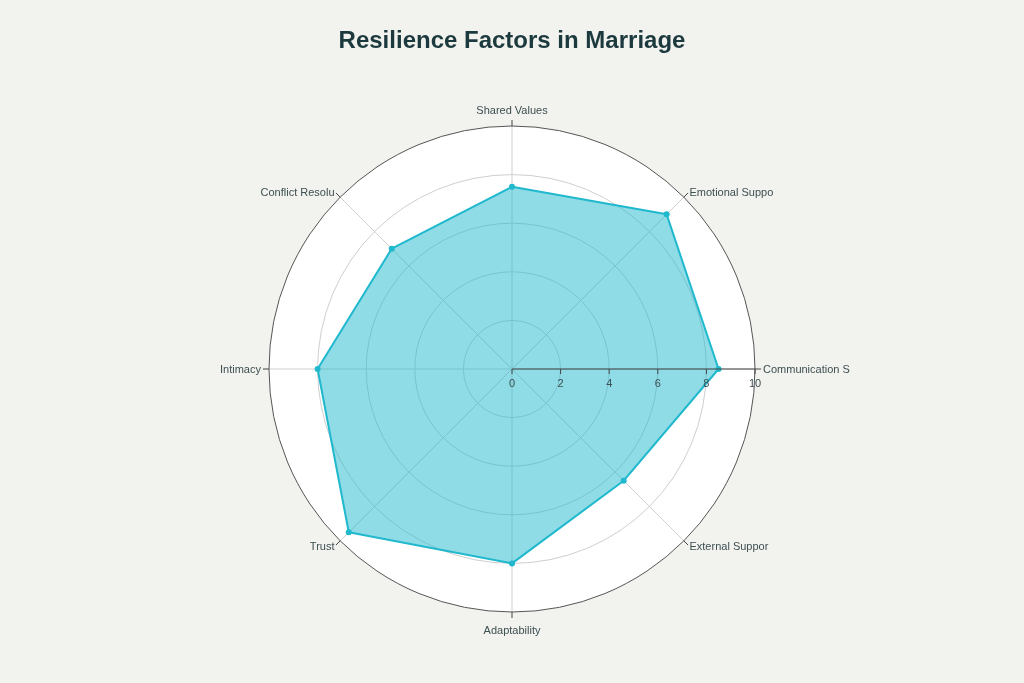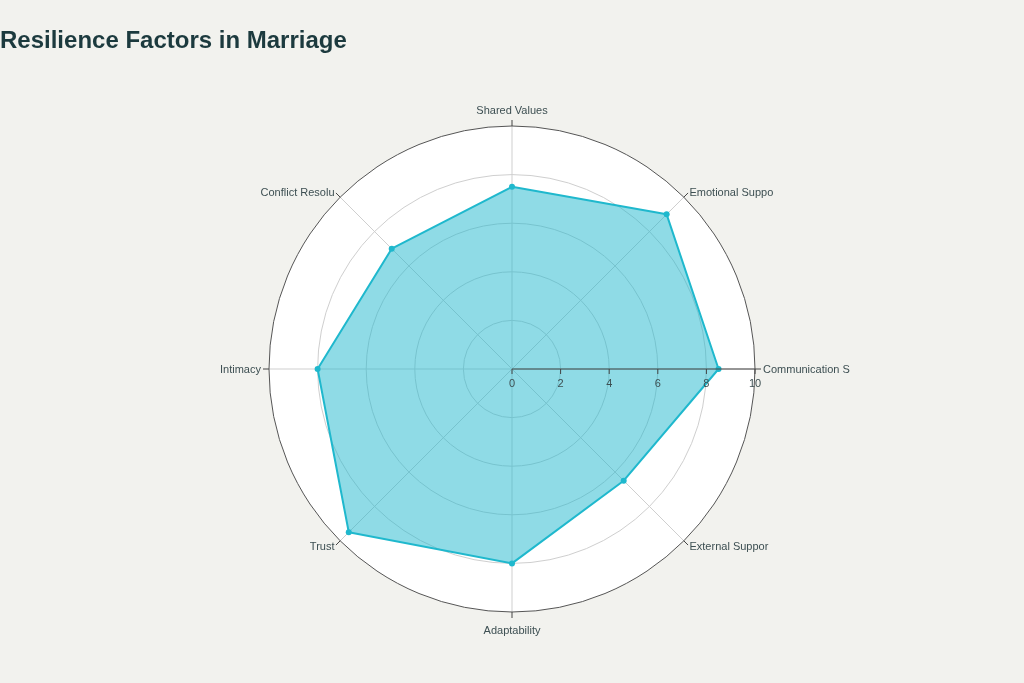--- a/index.html
+++ b/index.html
@@ -4,21 +4,21 @@
 <style>
   html, body { margin: 0; padding: 0; }
   body {
     width: 1024px; height: 683px;
     background: #f2f2ee;
     font-family: "Liberation Sans", "DejaVu Sans", sans-serif;
     position: relative; overflow: hidden;
   }
   .title {
     position: absolute; top: 26px; left: 0; width: 1024px;
-    text-align: left; font-size: 24px; font-weight: bold;
+    text-align: center; font-size: 24px; font-weight: bold;
     color: #1c3a3e;
   }
   svg { position: absolute; left: 0; top: 0; }
   .axis-label { font-size: 11px; fill: #3d4f52; }
   .tick-label { font-size: 11px; fill: #3d4f52; }
 </style>
 </head>
 <body>
 
 <div class="title">Resilience Factors in Marriage</div>

